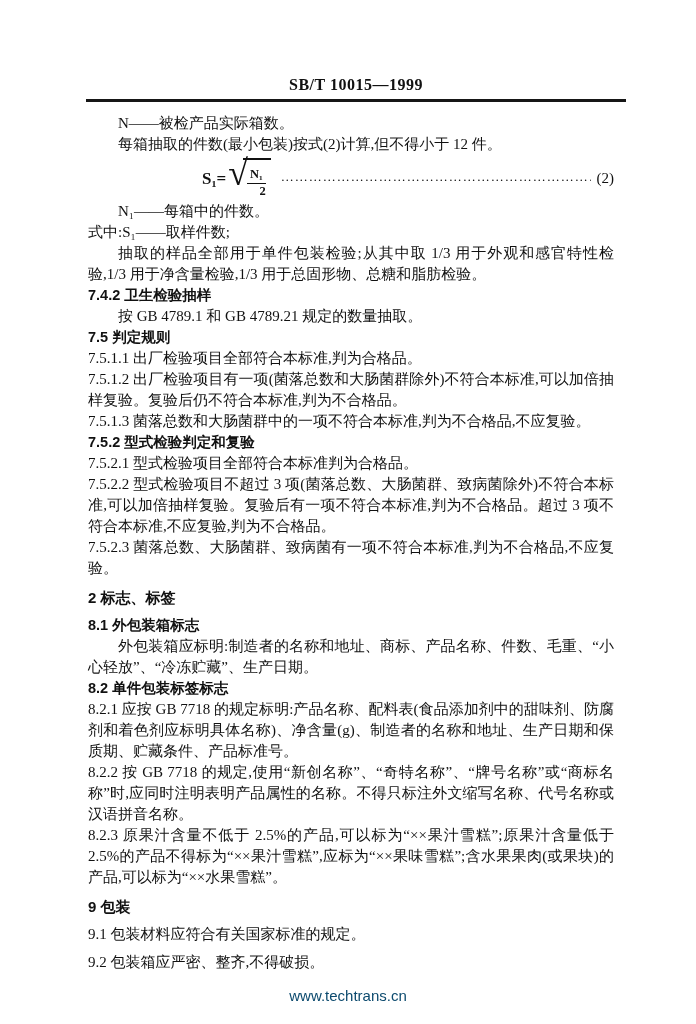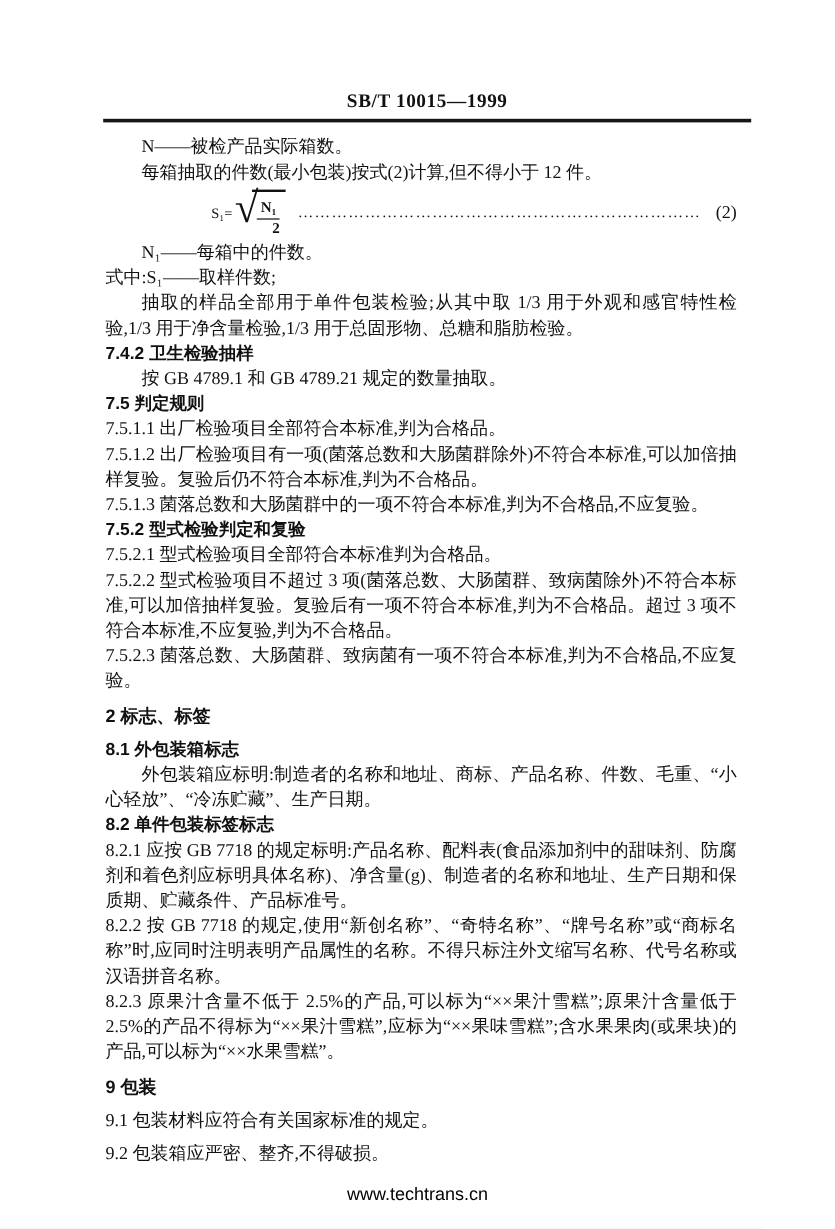--- a/index.html
+++ b/index.html
@@ -64,23 +64,23 @@
 
   
   .formula-row {
     display: flex;
     align-items: center;
     height: 44px;
     margin: 1px 0 1px 0;
     text-indent: 0;
   }
   .f-lhs {
-    margin-left: 88px;
-    font-size: 12px;
-    font-weight: normal;
+    margin-left: 114px;
+    font-size: 17px;
+    font-weight: bold;
     white-space: nowrap;
   }
   .sqrt-group {
     display: inline-flex;
     align-items: flex-start;
     margin-left: 2px;
   }
   .radical {
     font-size: 36px;
     line-height: 30px;
@@ -113,21 +113,21 @@
   .f-num { font-size: 15px; white-space: nowrap; }
 
   .footer {
     position: absolute;
     left: 0;
     bottom: 20px;
     width: 100%;
     text-align: center;
     font-family: "Liberation Sans", "DejaVu Sans", sans-serif;
     font-size: 15px;
-    color: #000000;
+    color: #0c4a6e;
   }
 </style>
 </head>
 <body>
 
 <div class="page">
   <div class="header">
     <span>SB/T 10015—1999</span>
   </div>
   <div class="header-rule"></div>

